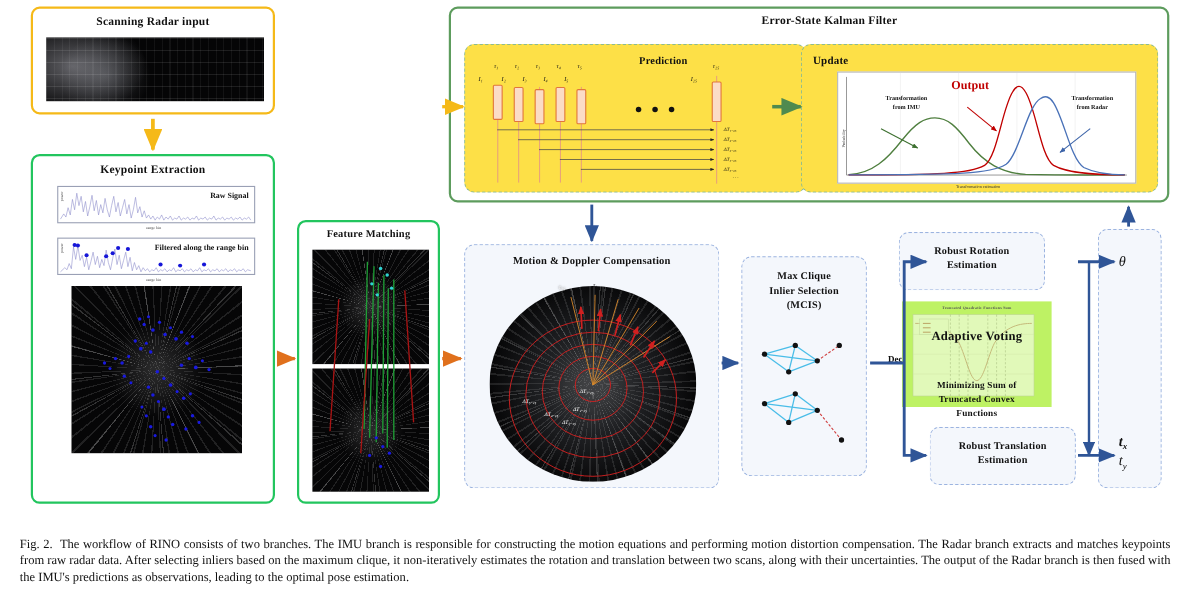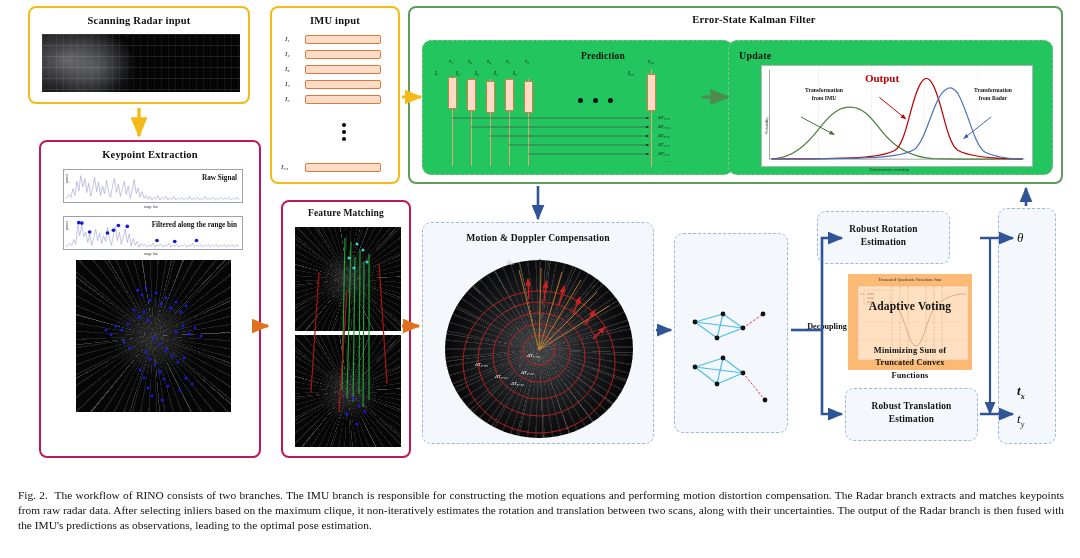--- a/index.html
+++ b/index.html
@@ -10,30 +10,30 @@
     font-family:"Liberation Serif", serif;
     position:relative;
     overflow:hidden;
   }
   #stage { position:absolute; left:0; top:0; width:1080px; height:558px; }
   .abs { position:absolute; }
 
   
   .box { position:absolute; border-radius:8px; background:#fff; }
   .box-yellow { border:2px solid #f5b918; }
-  .box-orange { border:2px solid #be185d;margin-left:11px; }
+  .box-orange { border:2px solid #22c55e; }
   .box-green  { border:2px solid #5d9c5d; }
   .box-dash-blue {
     border:1.4px dashed #9cb4e0;
     background:#f4f7fc;
     border-radius:9px;
   }
   .box-dash-green {
     border:1.4px dashed #8ebb8e;
-    background:#22c55e;
+    background:#fde047;
     border-radius:9px;
   }
 
   .title {
     font-weight:bold;
     text-align:center;
     color:#111;
     font-family:"Liberation Serif", serif;
     letter-spacing:.2px;
   }
@@ -162,47 +162,20 @@
 </head>
 <body>
 
 <div id="stage">
 
   <div class="box box-yellow" style="left:28px;top:6px;width:222px;height:98px;">
     <div class="title" style="position:absolute;left:0;top:7px;width:100%;font-size:10.5px;">Scanning Radar input</div>
     <div class="abs radar-strip" style="left:12px;top:26px;width:198px;height:58px;"></div>
   </div>
 
-  <div class="box box-yellow" style="left:270px;top:6px;width:130px;height:178px;">
-    <div class="title" style="position:absolute;left:0;top:7px;width:100%;font-size:10.5px;">IMU input</div>
-
-    <div class="ilabel" style="left:13px;top:27px;font-size:7px;">I₁</div>
-    <div class="imu-bar" style="left:33px;top:27px;width:76px;height:9px;"></div>
-
-    <div class="ilabel" style="left:13px;top:42px;font-size:7px;">I₂</div>
-    <div class="imu-bar" style="left:33px;top:42px;width:76px;height:9px;"></div>
-
-    <div class="ilabel" style="left:13px;top:57px;font-size:7px;">I₃</div>
-    <div class="imu-bar" style="left:33px;top:57px;width:76px;height:9px;"></div>
-
-    <div class="ilabel" style="left:13px;top:72px;font-size:7px;">I₄</div>
-    <div class="imu-bar" style="left:33px;top:72px;width:76px;height:9px;"></div>
-
-    <div class="ilabel" style="left:13px;top:87px;font-size:7px;">I₅</div>
-    <div class="imu-bar" style="left:33px;top:87px;width:76px;height:9px;"></div>
-
-    <div class="abs dots-v" style="left:52px;top:112px;width:40px;">
-      <span></span>
-        <span></span>
-        <span></span>
-    </div>
-
-    <div class="ilabel" style="left:9px;top:155px;font-size:7px;">I₂₅</div>
-    <div class="imu-bar" style="left:33px;top:155px;width:76px;height:9px;"></div>
-  </div>
 
   <div class="box box-orange" style="left:28px;top:140px;width:222px;height:318px;">
     <div class="title" style="position:absolute;left:0;top:7px;width:100%;font-size:10.5px;">Keypoint Extraction</div>
 
     <div class="miniplot" style="position:absolute;left:22px;top:27px;width:180px;height:34px;text-align:center;">
       <div class="plabel">Raw Signal</div>
       <svg viewBox="0 0 180 34" preserveAspectRatio="none" style="position:absolute;inset:0;width:100%;height:100%;">
         <polyline fill="none" stroke="#8e8ecb" stroke-width="0.55" points="2,31 5,26 7,29 9,20 11,27 13,12 15,22 17,6 19,18 21,9 23,24 25,14 27,28 29,19 31,8 33,23 35,13 37,27 39,17 41,25 43,11 45,22 47,29 49,18 51,9 53,24 55,15 57,28 59,20 61,12 63,26 65,17 67,30 69,22 71,10 73,25 75,19 77,29 79,23 81,30 83,27 85,31 87,28 89,32 91,29 93,31 95,27 97,32 99,29 101,31 103,28 105,32 107,30 109,31 111,28 113,32 115,30 117,31 119,29 121,32 123,30 125,31 127,28 129,32 131,30 133,31 135,29 137,32 139,30 141,31 143,28 145,32 147,30 149,31 151,29 153,32 155,30 157,31 159,29 161,32 163,30 165,31 167,29 169,32 171,30 173,31 175,29 177,32"></polyline>
       </svg>
       <div class="axname" style="left:1px;top:13px;transform:rotate(-90deg);transform-origin:left top;">power</div>
@@ -475,20 +448,25 @@
     <div class="plabel-t" style="left:188px;top:77px;">τ₅</div>
 
     <div class="dt-label" style="left:104px;top:129px;color:#fff;font-size:5px;">ΔT₁₋₂₅</div>
     <div class="dt-label" style="left:98px;top:146px;color:#fff;font-size:5px;">ΔT₂₋₂₅</div>
     <div class="dt-label" style="left:88px;top:157px;color:#fff;font-size:5px;">ΔT₃₋₂₅</div>
     <div class="dt-label" style="left:72px;top:150px;color:#fff;font-size:5px;">ΔT₄₋₂₅</div>
     <div class="dt-label" style="left:52px;top:138px;color:#fff;font-size:5px;">ΔT₅₋₂₅</div>
   </div>
 
   <div class="box-dash-blue" style="position:absolute;left:674px;top:233px;width:114px;height:200px;">
+    <div class="title" style="position:absolute;left:0;top:12px;width:100%;font-size:9.3px;line-height:13px;">
+      <span>Max Clique</span><br>
+      <span>Inlier Selection</span><br>
+      <span>(MCIS)</span>
+    </div>
     <svg viewBox="0 0 114 200" style="position:absolute;left:0;top:0;width:114px;height:200px;">
 
       <g stroke="#49bde8" stroke-width="1.15" fill="none">
         <line x1="20" y1="88" x2="48" y2="80"></line>
         <line x1="48" y1="80" x2="68" y2="94"></line>
         <line x1="68" y1="94" x2="42" y2="104"></line>
         <line x1="42" y1="104" x2="20" y2="88"></line>
         <line x1="20" y1="88" x2="68" y2="94"></line>
         <line x1="48" y1="80" x2="42" y2="104"></line>
       </g>
@@ -522,21 +500,21 @@
 
   <div class="anno" style="left:797px;top:322px;width:60px;font-size:8.2px;color:#111;">Decoupling</div>
 
   <div class="box-dash-blue" style="position:absolute;left:817px;top:211px;width:133px;height:53px;">
     <div class="title" style="position:absolute;left:0;top:11px;width:100%;font-size:9.3px;line-height:13px;">
       <span>Robust Rotation</span><br>
       <span>Estimation</span>
     </div>
   </div>
 
-  <div style="position:absolute;left:848px;top:274px;width:124px;height:96px;background:#fdba74;">
+  <div style="position:absolute;left:820px;top:274px;width:136px;height:96px;background:#bef264;">
     <svg viewBox="0 0 128 96" style="position:absolute;left:0;top:0;width:128px;height:96px;opacity:.55;">
       <rect x="10" y="12" width="110" height="74" fill="#ffffff" stroke="#b9b9b9" stroke-width="0.5"></rect>
       <g stroke="#dcdcdc" stroke-width="0.4">
         <line x1="10" y1="30" x2="120" y2="30"></line>
           <line x1="10" y1="48" x2="120" y2="48"></line>
         <line x1="10" y1="66" x2="120" y2="66"></line>
       </g>
       <g stroke="#888" stroke-width="0.45" stroke-dasharray="2,1.6">
         <line x1="44" y1="12" x2="44" y2="86"></line>
           <line x1="52" y1="12" x2="52" y2="86"></line>
@@ -564,21 +542,21 @@
 
   <div class="box-dash-blue" style="position:absolute;left:845px;top:388px;width:133px;height:53px;">
     <div class="title" style="position:absolute;left:0;top:11px;width:100%;font-size:9.3px;line-height:13px;">
       <span>Robust Translation</span><br>
       <span>Estimation</span>
     </div>
   </div>
 
   <div class="box-dash-blue" style="position:absolute;left:998px;top:208px;width:58px;height:236px;">
     <div class="outvar" style="left:18px;top:21px;font-size:13px;">θ</div>
-    <div class="outvar" style="left:18px;top:174px;font-size:13px;font-weight:bold;">
+    <div class="outvar" style="left:18px;top:184px;font-size:13px;font-weight:bold;">
       <span>t</span><sub style="font-size:8px;">x</sub>
     </div>
     <div class="outvar" style="left:18px;top:202px;font-size:13px;">
       <span>t</span><sub style="font-size:8px;">y</sub>
     </div>
   </div>
 
   <svg class="overlay">
     <defs>
       <marker id="m-yellow" markerWidth="6" markerHeight="5" refX="5.5" refY="2.5" orient="auto">

